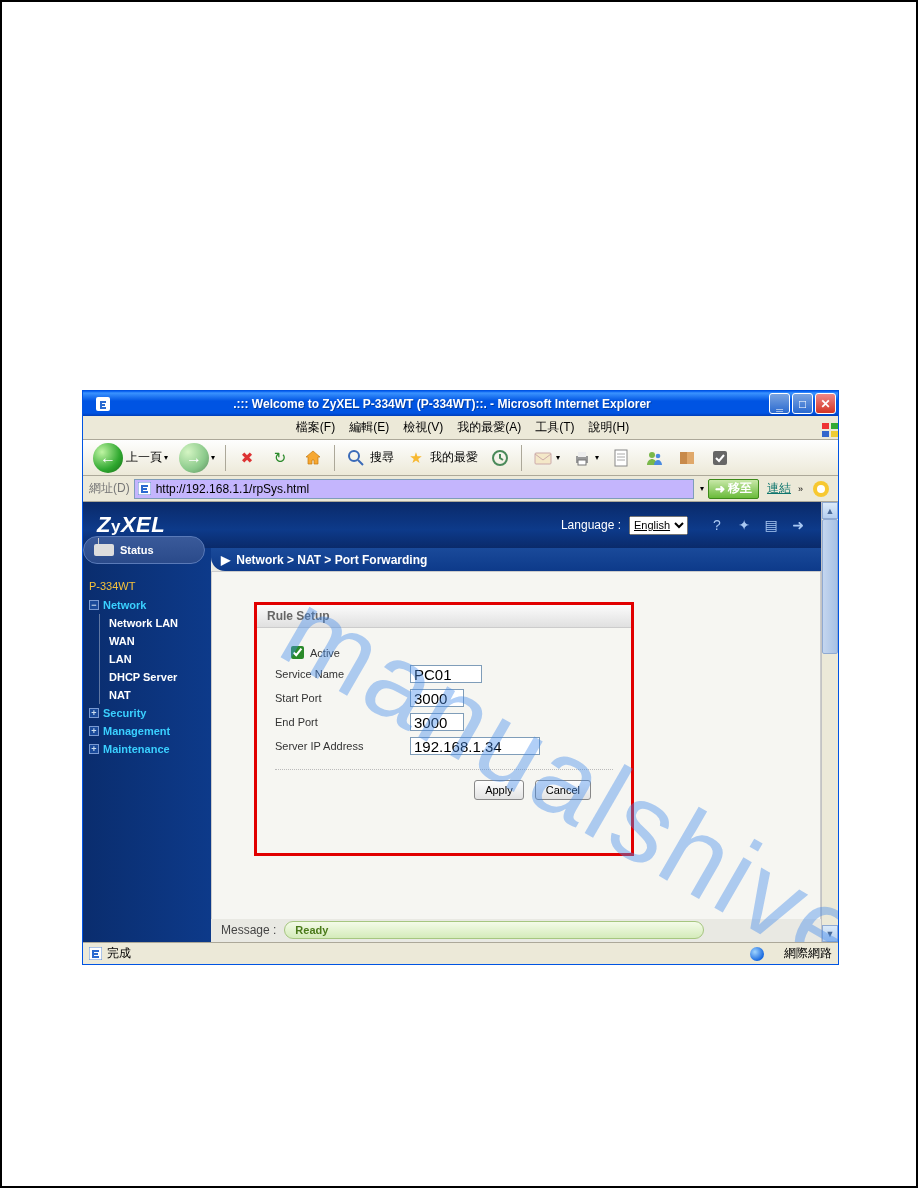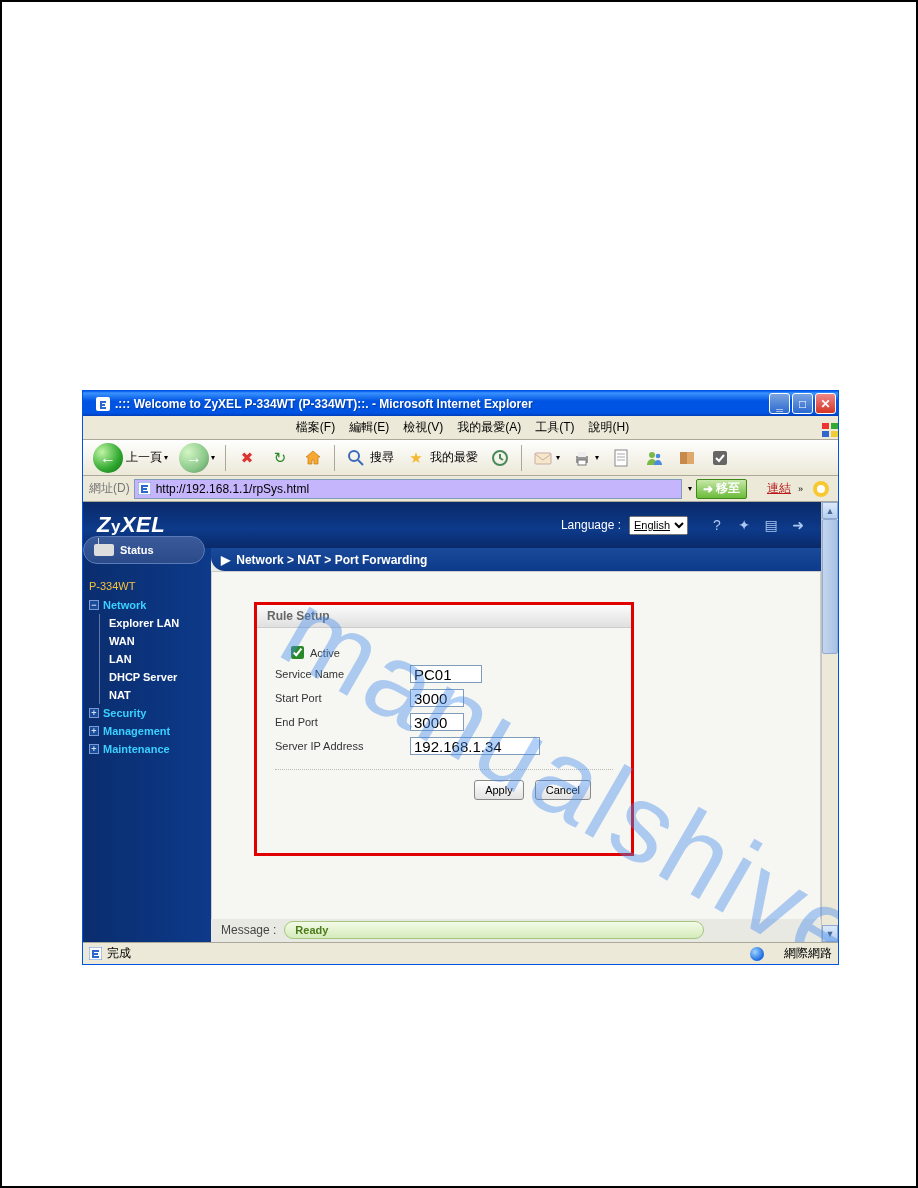--- a/index.html
+++ b/index.html
@@ -1,21 +1,21 @@
 <!DOCTYPE html>
 <html><head>
 <meta charset="utf-8">
 <style>
 * { box-sizing: border-box; margin: 0; padding: 0; }
 body { font-family: Tahoma, "Microsoft YaHei", Arial, sans-serif; font-size: 12px; background: #fff; }
 .page-frame { width: 918px; height: 1188px; border: 2px solid #000; margin: 0 auto; position: relative; }
 .browser { position: absolute; left: 80px; top: 388px; width: 757px; height: 575px; border: 1px solid #0054e3; }
 
 
-.titlebar { height: 25px; background: linear-gradient(to bottom, #0058ee 0%, #3a93ff 8%, #0054e3 40%, #0054e3 88%, #003db8 100%); display: flex; align-items: center; padding: 0 2px 0 12px; color: #fff; font-weight: bold; }
+.titlebar { height: 25px; background: linear-gradient(to bottom, #0058ee 0%, #3a93ff 8%, #0054e3 40%, #0054e3 88%, #003db8 100%); display: flex; align-items: center; padding: 0 2px 0 12px; color: #fff; font-weight: bold; text-align: center; }
 .titlebar .icon { width: 16px; height: 16px; margin-right: 4px; display: inline-flex; align-items: center; justify-content: center; }
 .titlebar-text { flex: 1; font-size: 12px; text-shadow: 1px 1px 0 rgba(0,0,0,0.3); white-space: nowrap; overflow: hidden; }
 .win-btns { display: flex; gap: 2px; }
 .wbtn { width: 21px; height: 21px; border-radius: 3px; border: 1px solid #fff; display: flex; align-items: center; justify-content: center; font-family: Arial; font-weight: bold; color: #fff; font-size: 12px; }
 .wbtn.min { background: linear-gradient(#7ba4e0,#2a6ad0); }
 .wbtn.max { background: linear-gradient(#7ba4e0,#2a6ad0); }
 .wbtn.close { background: linear-gradient(#e88,#d43525); }
 
 
 .menubar { height: 24px; background: #ece9d8; border-bottom: 1px solid #aca899; display: flex; align-items: center; padding-left: 4px; position: relative; justify-content: center; }
@@ -34,21 +34,21 @@
 .dd-arrow { font-size: 8px; color: #000; margin-left: 2px; }
 .sep { width: 1px; height: 26px; background: #aca899; margin: 0 3px; }
 
 
 .addrbar { height: 26px; background: #ece9d8; border-bottom: 1px solid #aca899; display: flex; align-items: center; padding: 0 6px; gap: 4px; }
 .addr-label { color: #777; }
 .addr-input { flex: 1; height: 20px; background: #c4b5fd; border: 1px solid #7f9db9; display: flex; align-items: center; padding: 0 3px; }
 .addr-input .pg-ico { width: 14px; height: 14px; margin-right: 4px; display: inline-flex; align-items: center; justify-content: center; }
 .go-btn { background: linear-gradient(#c8e8a8,#6abb3a); border: 1px solid #3d8a1a; height: 20px; padding: 0 6px; display: flex; align-items: center; color: #fff; font-weight: bold; border-radius: 2px; }
 .go-btn .arr { margin-right: 3px; }
-.links-label { color: #b91c1c; margin-left: 16px; text-decoration: underline; }
+.links-label { color: #0f766e; margin-left: 4px; text-decoration: underline; }
 .chev { font-size: 9px; margin: 0 3px; }
 
 
 .viewport { height: calc(100% - 25px - 24px - 36px - 26px - 22px); position: relative; overflow: hidden; background: #fff; }
 .scrollbar-v { position: absolute; right: 0; top: 0; width: 17px; height: 100%; background: #ece9d8; border-left: 1px solid #c3c3c3; }
 .scrollbar-v .sbtn { height: 17px; background: linear-gradient(#dbeaf9,#b6cff0); border: 1px solid #90aad2; display: flex; align-items: center; justify-content: center; font-size: 9px; color: #4a6a99; }
 .scrollbar-v .sbtn.bot { position: absolute; bottom: 0; width: 100%; }
 .scrollbar-v .thumb { position: absolute; top: 17px; left: 0; right: 0; height: 135px; background: linear-gradient(to right,#c4d6ef,#a8c1e4); border: 1px solid #90aad2; border-radius: 2px; }
 
 .router-page { position: absolute; left: 0; top: 0; right: 17px; bottom: 0; }
@@ -300,21 +300,21 @@
           <div class="sidebar">
             <div class="status-pill">
               <span class="router-ico"></span>
               <span>Status</span>
             </div>
             <div class="side-heading">P-334WT</div>
             <div class="side-section">
                 <span class="tree-box">−</span>
                 <span>Network</span>
               </div>
-            <div class="side-item">Explorer LAN</div>
+            <div class="side-item">Network LAN</div>
             <div class="side-item">WAN</div>
             <div class="side-item">LAN</div>
             <div class="side-item">DHCP Server</div>
             <div class="side-item">NAT</div>
             <div class="side-section">
                 <span class="tree-box">+</span>
                 <span>Security</span>
               </div>
             <div class="side-section">
                 <span class="tree-box">+</span>

